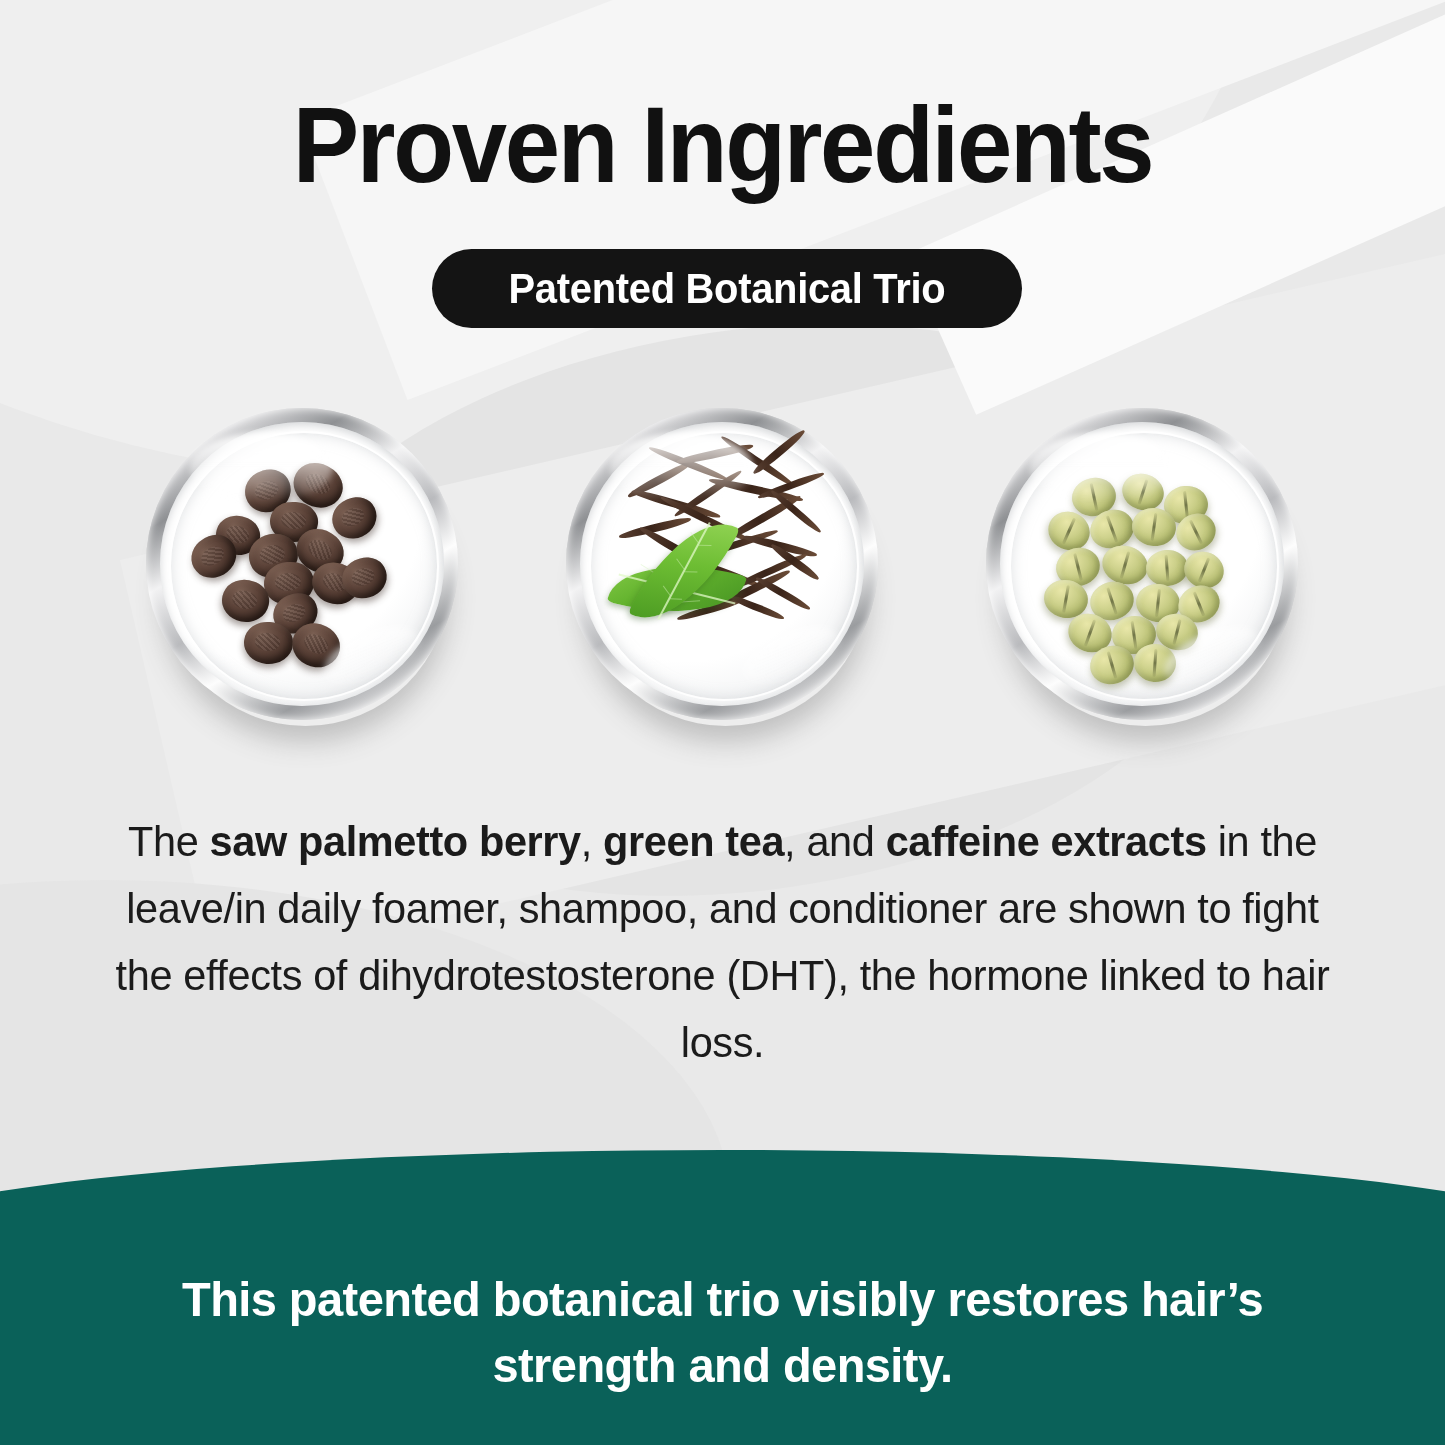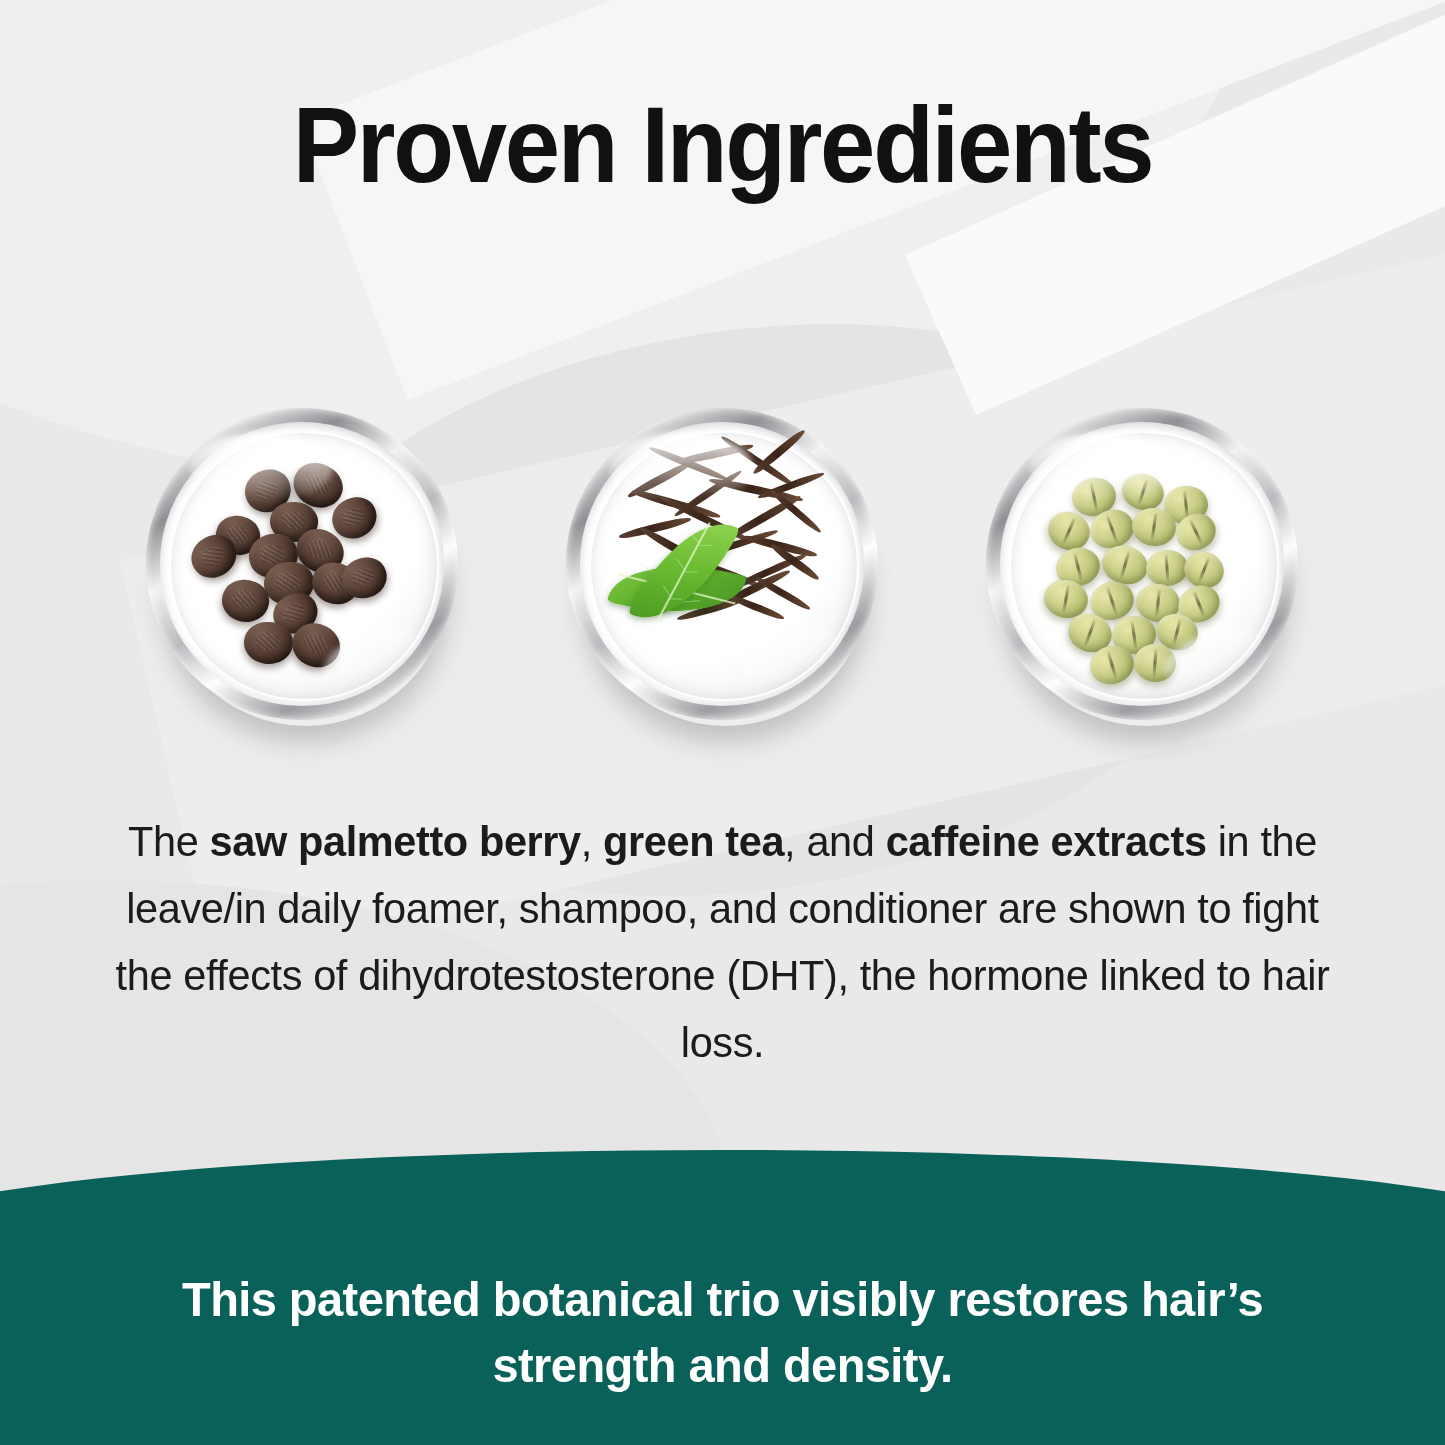--- a/index.html
+++ b/index.html
@@ -227,20 +227,23 @@
     <div class="swoosh sw-topleft"></div>
     <div class="swoosh sw-mid"></div>
     <div class="swoosh sw-diag"></div>
     <div class="swoosh sw-diag2"></div>
     <div class="swoosh sw-lowleft"></div>
     <div class="swoosh sw-light-right"></div>
   </div>
 
   <div class="headline">Proven Ingredients</div>
 
+  <div class="badge">
+    <span class="badge-label">Patented Botanical Trio</span>
+  </div>
 
   <div class="dishes">
 
     <div class="dish dish-1">
       <div class="dish-shadow"></div>
       <div class="dish-glass"></div>
       <div class="dish-floor"></div>
       <div class="dish-inner-ring"></div>
       <div class="contents">
         <div class="berry" style="left:99px;top:62px;width:46px;height:42px;transform:rotate(-18deg);"></div>

